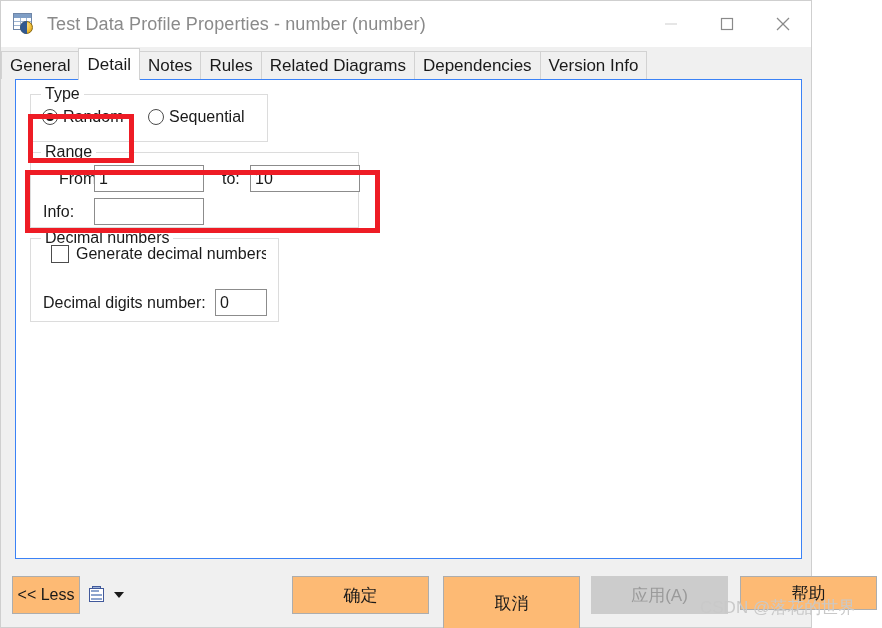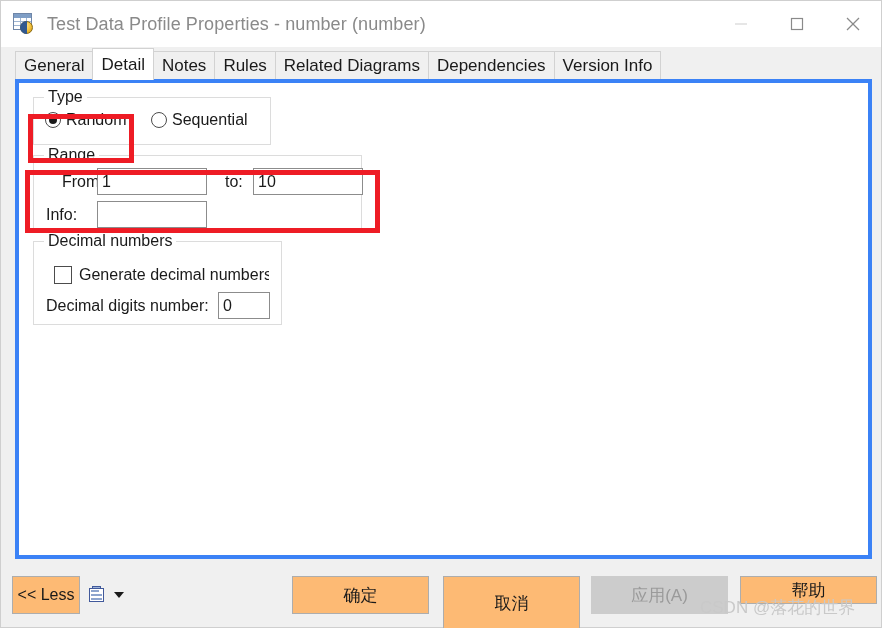--- a/index.html
+++ b/index.html
@@ -12,21 +12,21 @@
     height: 628px;
     font-family: "Liberation Sans", sans-serif;
     overflow: hidden;
     position: relative;
   }
 
   
   #window {
     position: absolute;
     left: 0; top: 0;
-    width: 882px; height: 628px;
+    width: 812px; height: 628px;
     background: #f0f0f0;
     border: 1px solid #cfcfcf;
     box-sizing: border-box;
     display: flex;
     flex-direction: column;
   }
 
   
   #titlebar {
     height: 46px;
@@ -104,21 +104,21 @@
     justify-content: center;
   }
   .wbtn svg { display: block; }
 
   
   #tabstrip {
     height: 32px;
     min-height: 32px;
     display: flex;
     align-items: flex-end;
-    padding-left: 14px;
+    padding-left: 0;
     background: #f0f0f0;
     position: relative;
     z-index: 3;
   }
   .tab {
     height: 28px;
     padding: 0 8px;
     display: flex;
     align-items: center;
     justify-content: center;
@@ -138,21 +138,21 @@
     position: relative;
     z-index: 4;
     margin-bottom: -1px;
   }
 
   
   #content {
     flex: 1 1 auto;
     margin: 0 9px 0 14px;
     background: #ffffff;
-    border: 4px solid #3b82f6;
+    border: 1px solid #3b82f6;
     box-sizing: border-box;
     position: relative;
     z-index: 1;
   }
 
   
   .groupbox {
     position: absolute;
     border: 1px solid #dcdcdc;
     box-sizing: border-box;
@@ -277,21 +277,21 @@
   }
   .btn.disabled {
     background: #cccccc;
     border-color: #cccccc;
     color: #9a9a9a;
   }
   #btn-less { left: 12px; top: 576px; width: 68px; height: 38px; font-size: 16px; }
   #btn-ok   { left: 292px; top: 576px; width: 137px; height: 38px; }
   #btn-cancel { left: 443px; top: 576px; width: 137px; height: 54px; }
   #btn-apply  { left: 591px; top: 576px; width: 137px; height: 38px; }
-  #btn-help   { left: 740px; top: 576px; width: 137px; height: 28px; }
+  #btn-help   { left: 740px; top: 576px; width: 137px; height: 34px; }
 
   #print-tool {
     position: absolute;
     left: 88px; top: 582px;
     width: 38px; height: 26px;
     display: flex;
     align-items: center;
   }
   #print-icon {
     width: 18px; height: 18px;
@@ -412,21 +412,21 @@
       <div class="fld-label" style="left:191px; top:17px;">to:</div>
       <div class="textbox" style="left:219px; top:12px; width:110px; height:27px;">10</div>
 
       <div class="fld-label" style="left:12px; top:50px;">Info:</div>
       <div class="textbox" style="left:63px; top:45px; width:110px; height:27px;"></div>
     </div>
 
     <div class="groupbox" id="gb-decimal">
       <div class="gb-title">Decimal numbers</div>
 
-      <div class="cb-row" style="left:20px; top:24px; width:215px;">
+      <div class="cb-row" style="left:20px; top:6px; width:215px;">
         <span class="checkbox"></span>
         <span class="cb-label">Generate decimal numbers</span>
       </div>
 
       <div class="fld-label" style="left:12px; top:55px;">Decimal digits number:</div>
       <div class="textbox" style="left:184px; top:50px; width:52px; height:27px;">0</div>
     </div>
 
   </div>
 

